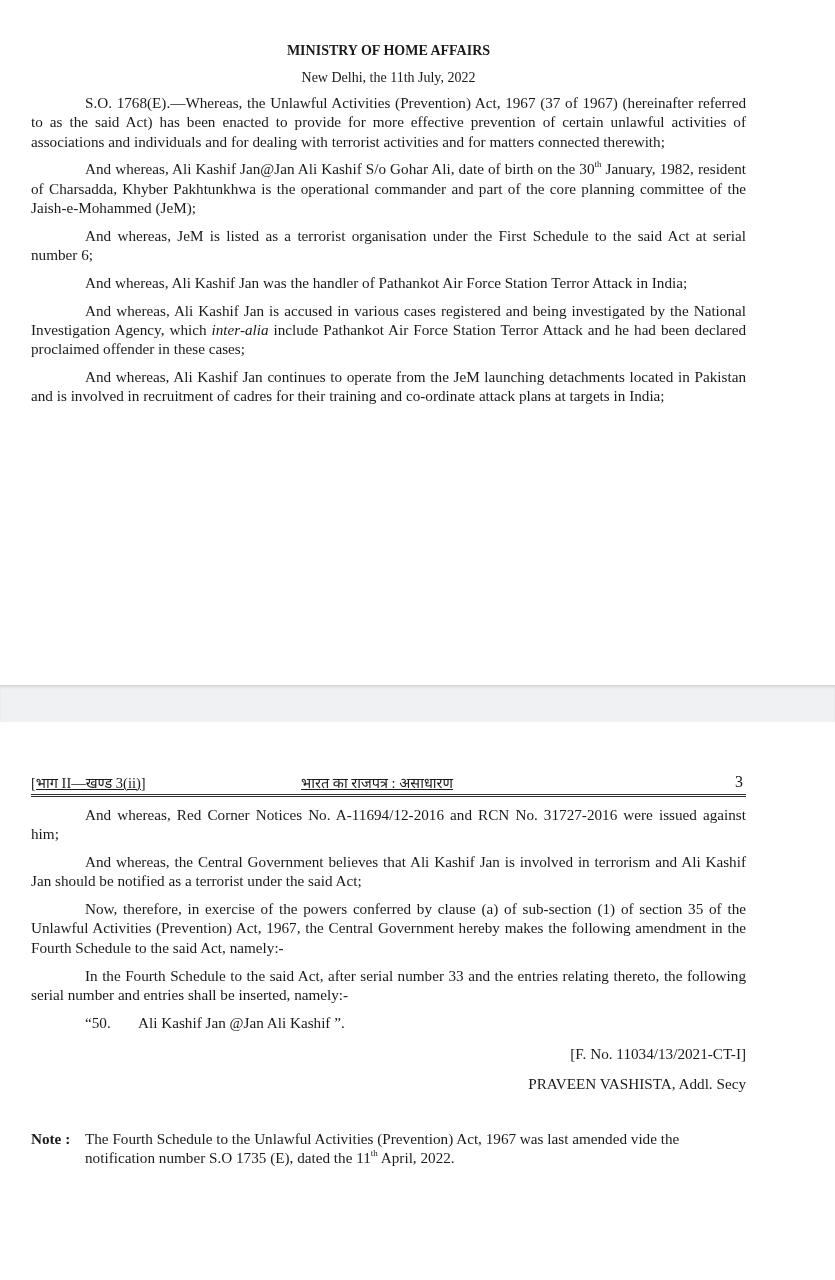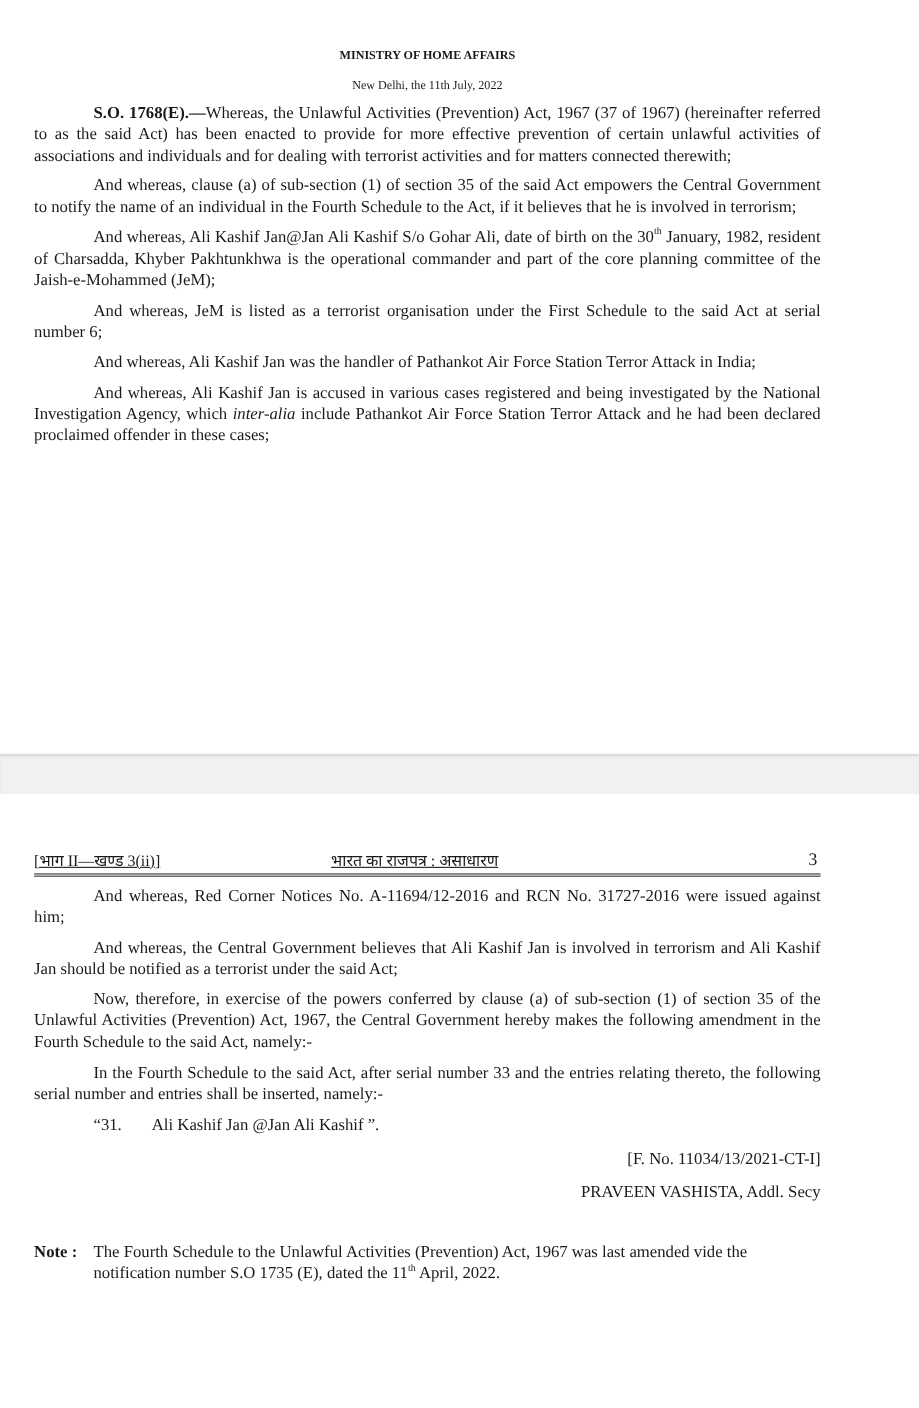--- a/index.html
+++ b/index.html
@@ -40,33 +40,33 @@
       width: 715px;
       font-size: 15.2px;
       line-height: 19.3px;
     }
     .p1content { top: 40px; }
     .p2content { top: 50px; }
 
     .center-head {
       text-align: center;
       font-weight: bold;
-      font-size: 11px;
+      font-size: 14px;
       margin: 0;
     }
     .hd-ministry { margin-top: 0; height: 28px; line-height: 22px; }
     .hd-notif { height: 27px; line-height: 22px; }
     .hd-date { font-weight: normal; height: 25px; line-height: 20px; }
 
     p.para {
       margin: 0 0 8.5px 0;
       text-indent: 54px;
       text-align: justify;
     }
-    .bold { font-weight: bold; }
+    .bold { font-weight: normal; }
     .ital { font-style: italic; }
     sup { font-size: 9px; line-height: 0; position: relative; top: -1px; }
 
     .running-head {
       position: relative;
       width: 715px;
       height: 22px;
       font-size: 14.5px;
       border-bottom: 3px double #333;
       margin-bottom: 8px;
@@ -100,30 +100,30 @@
 </head>
 <body>
 
 <div class="page page1">
   <div class="content p1content">
     <div class="center-head hd-ministry">MINISTRY OF HOME AFFAIRS</div>
     <div class="center-head hd-date">New Delhi, the 11th July, 2022</div>
 
     <p class="para"><span class="bold">S.O. 1768(E).—</span><span>Whereas, the Unlawful Activities (Prevention) Act, 1967 (37 of 1967) (hereinafter referred to as the said Act) has been enacted to provide for more effective prevention of certain unlawful activities of associations and individuals and for dealing with terrorist activities and for matters connected therewith;</span></p>
 
-    <p class="para">And whereas, clause (a) of sub-section (1) of section 35 of the said Act empowers the Central Government to notify the name of an individual in the Fourth Schedule to the Act, if it believes that he is involved in terrorism;</p>
 
     <p class="para"><span>And whereas, Ali Kashif Jan@Jan Ali Kashif S/o Gohar Ali, date of birth on the 30</span><sup>th</sup><span> January, 1982, resident of Charsadda, Khyber Pakhtunkhwa is the operational commander and part of the core planning committee of the Jaish-e-Mohammed (JeM);</span></p>
 
     <p class="para">And whereas, JeM is listed as a terrorist organisation under the First Schedule to the said Act at serial number 6;</p>
 
     <p class="para">And whereas, Ali Kashif Jan was the handler of Pathankot Air Force Station Terror Attack in India;</p>
 
     <p class="para"><span>And whereas, Ali Kashif Jan is accused in various cases registered and being investigated by the National Investigation Agency, which </span><span class="ital">inter-alia</span><span> include Pathankot Air Force Station Terror Attack and he had been declared proclaimed offender in these cases;</span></p>
 
+    <p class="para">And whereas, Ali Kashif Jan continues to operate from the JeM launching detachments located in Pakistan and is involved in recruitment of cadres for their training and co-ordinate attack plans at targets in India;</p>
   </div>
 </div>
 
 <div class="gap"></div>
 
 <div class="page page2">
   <div class="content p2content">
     <div class="running-head">
       <span class="rh-left">[भाग II—खण्ड  3(ii)]</span>
       <span class="rh-center">भारत का राजपत्र : असाधारण</span>
@@ -132,21 +132,21 @@
 
     <p class="para">And whereas, Red Corner Notices No. A-11694/12-2016 and RCN No. 31727-2016  were issued against him;</p>
 
     <p class="para">And whereas, the Central Government believes that Ali Kashif Jan is involved in terrorism and Ali Kashif Jan should be notified as a terrorist under the said Act;</p>
 
     <p class="para">Now, therefore, in exercise of the powers conferred by clause (a) of sub-section (1) of section 35 of the Unlawful Activities (Prevention) Act, 1967, the Central Government hereby makes the following amendment in the Fourth Schedule to the said Act, namely:-</p>
 
     <p class="para">In the Fourth Schedule to the said Act, after serial number 33 and the entries relating thereto, the following  serial number and entries shall be inserted, namely:-</p>
 
     <div class="schedule-entry">
-      <span class="num">“31.</span><span>Ali Kashif Jan @Jan Ali Kashif ”.</span>
+      <span class="num">“50.</span><span>Ali Kashif Jan @Jan Ali Kashif ”.</span>
     </div>
 
     <div class="right-block">[F. No. 11034/13/2021-CT-I]</div>
     <div class="right-block">PRAVEEN VASHISTA, Addl. Secy</div>
 
     <div class="note">
       <span class="note-label">Note :</span>
       <span>The Fourth Schedule to the Unlawful Activities (Prevention) Act, 1967 was last amended vide the notification number S.O 1735 (E), dated the 11</span><sup>th</sup><span> April, 2022.</span>
     </div>
   </div>

